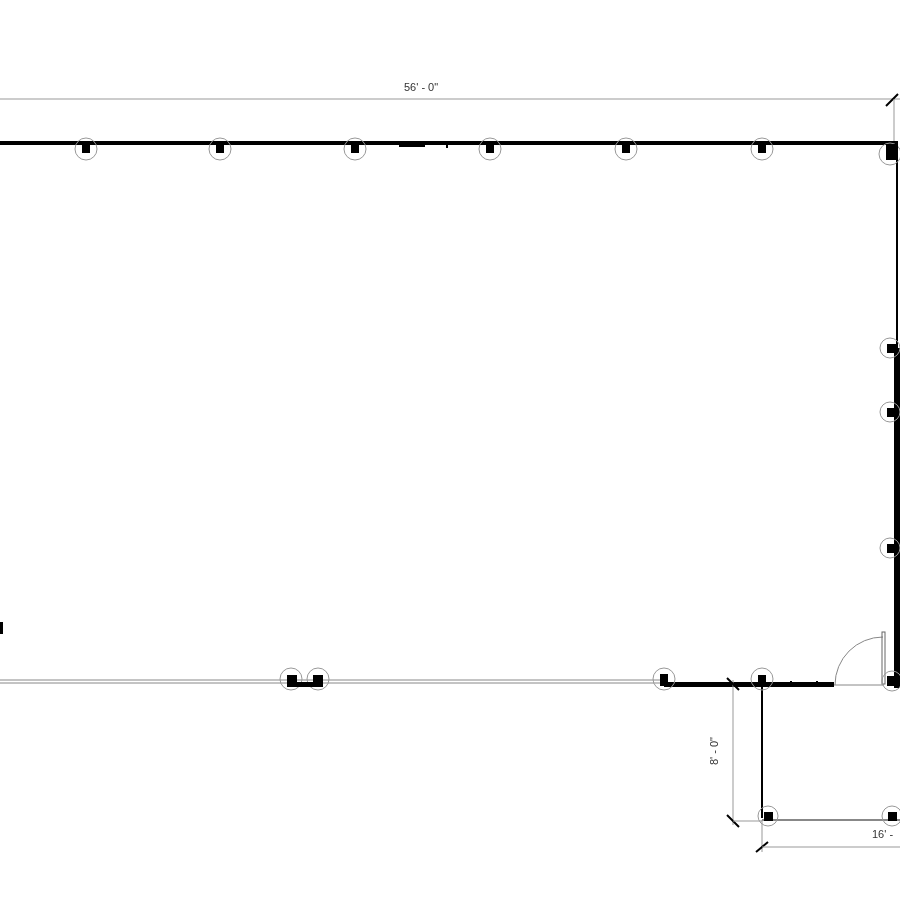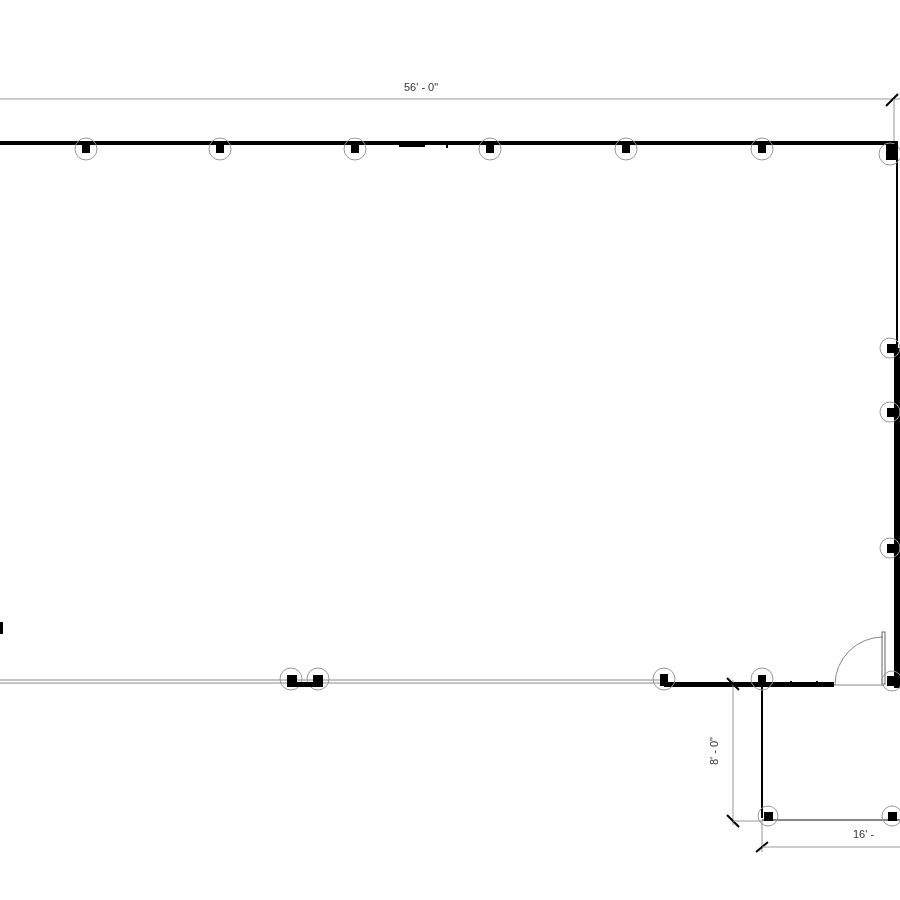--- a/index.html
+++ b/index.html
@@ -105,13 +105,13 @@
       <rect x="764" y="812" width="9" height="9" fill="#000"></rect>
     <circle cx="892" cy="816" r="10" fill="none" stroke="#999"></circle>
       <rect x="888" y="812" width="9" height="9" fill="#000"></rect>
   </g>
 
   <rect x="0" y="622" width="3" height="12" fill="#000"></rect>
 </svg>
 
 <div class="dim-label" style="left:404px; top:81px;">56' - 0"</div>
 <div class="dim-label dim-vert" style="left:700px; top:745px;">8' - 0"</div>
-<div class="dim-label" style="left:853px; top:828px;">16' -</div>
+<div class="dim-label" style="left:872px; top:828px;">16' -</div>
 
 </body></html>

